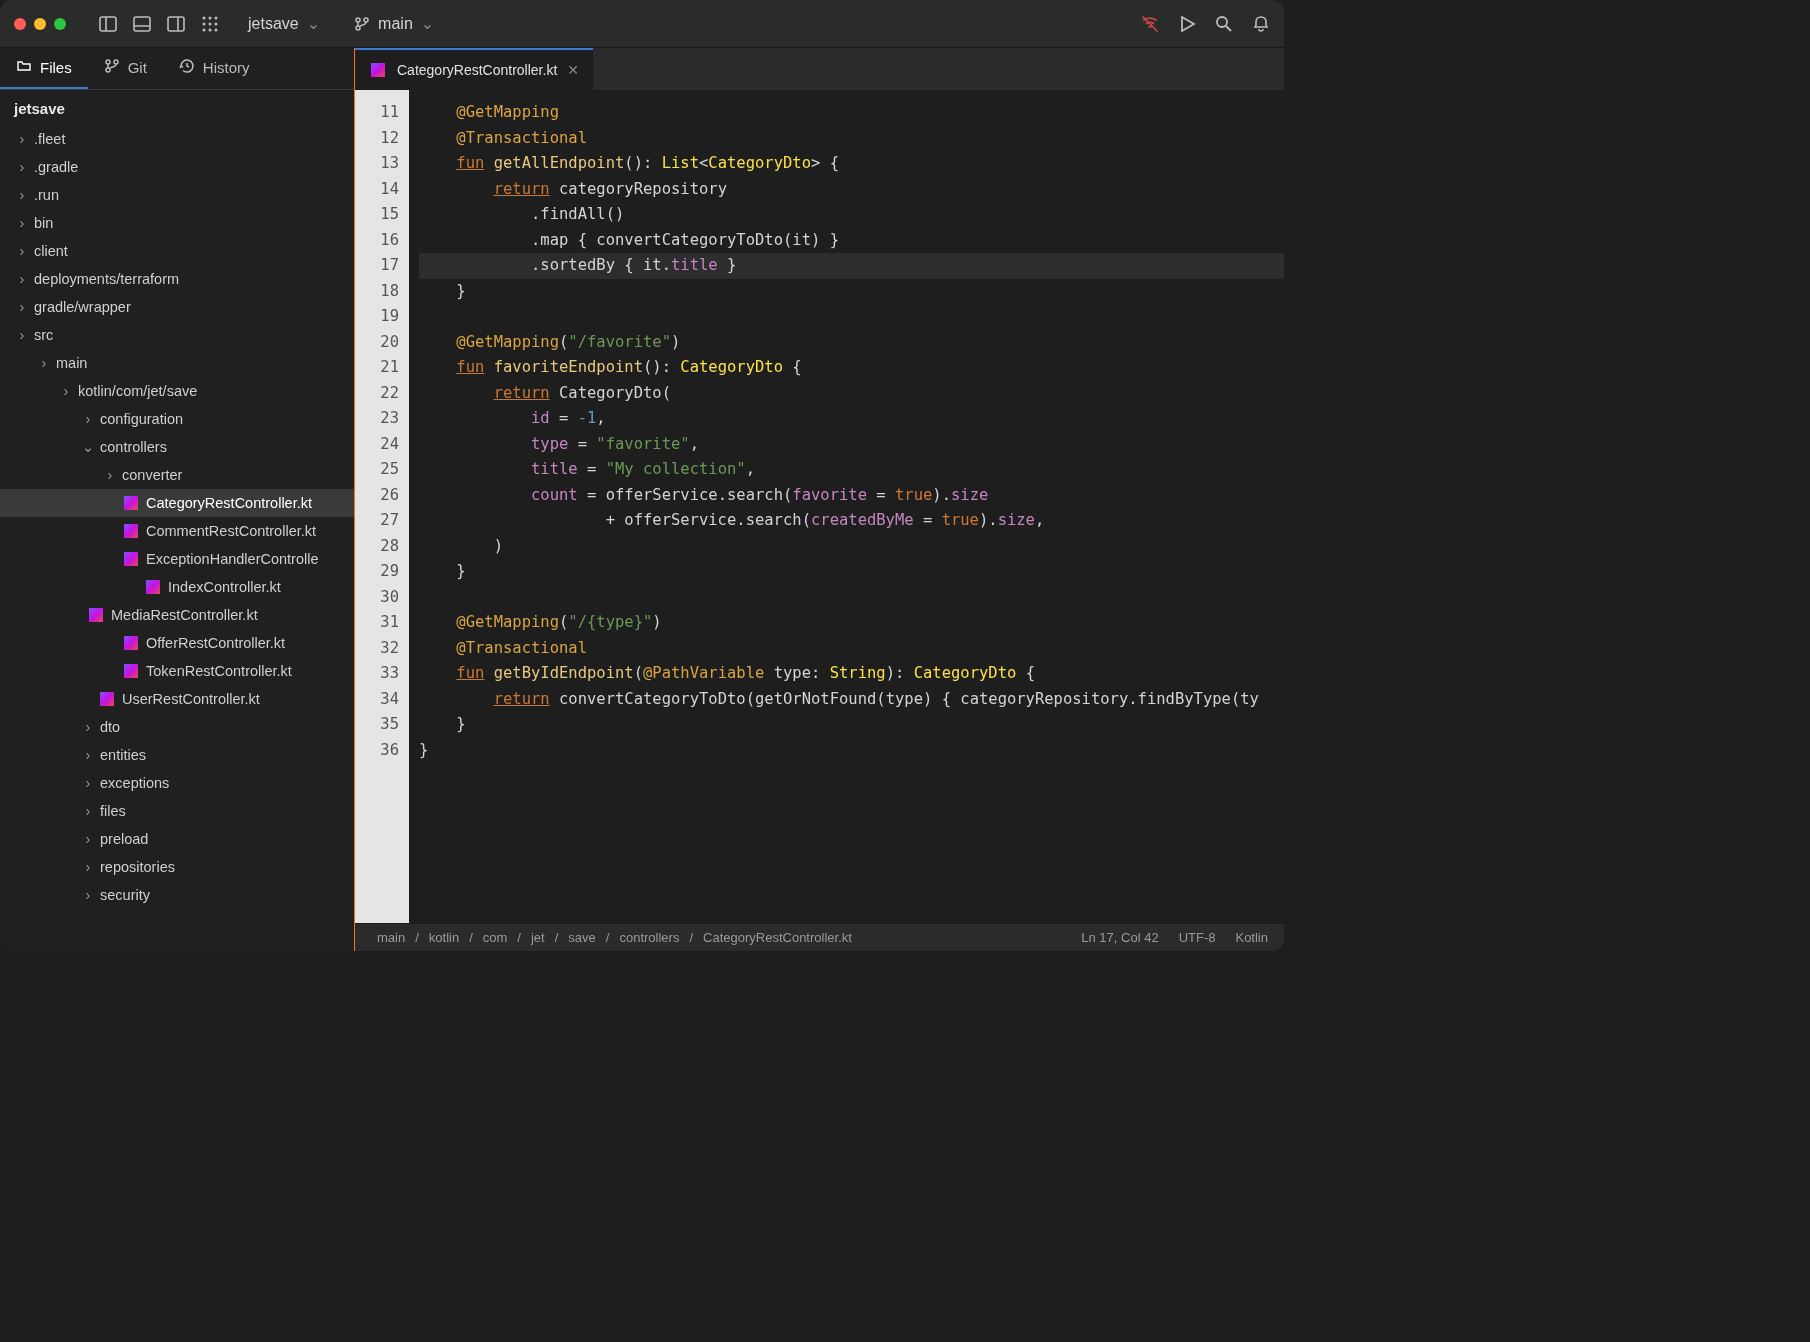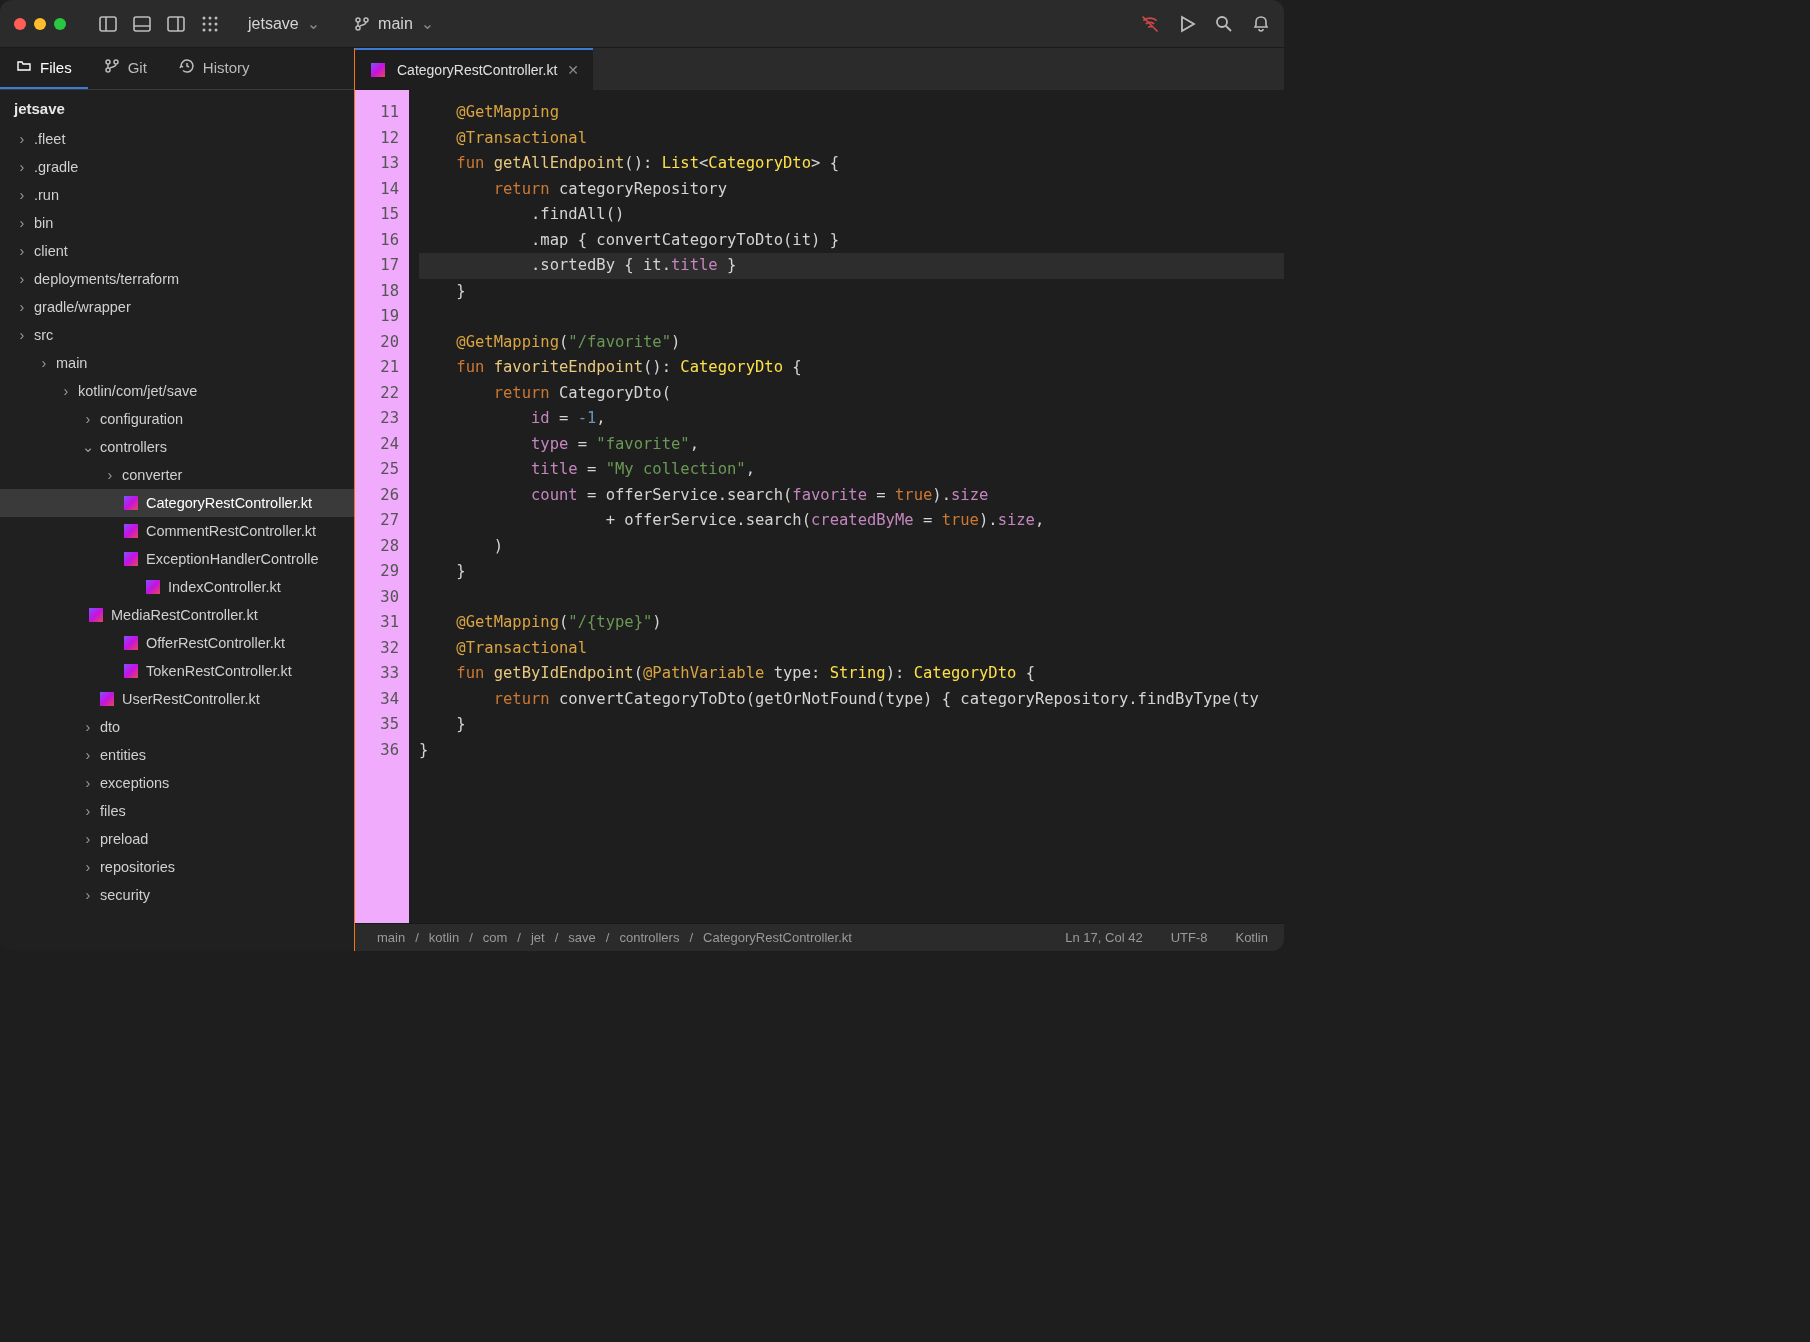--- a/index.html
+++ b/index.html
@@ -97,54 +97,54 @@
       background: #1e1e1e;
       border-top: 2px solid #3a7bd5;
       font-size: 14px;
       color: #e0e0e0;
     }
     .editor-tab .close-x { color: #888; cursor: pointer; }
 
     .code-area { flex: 1; display: flex; font-family: 'Menlo', 'Consolas', monospace; font-size: 15.5px; line-height: 25.5px; overflow: hidden; position: relative; }
     .gutter {
       width: 54px;
-      background: #f0abfc;
+      background: #e5e5e5;
       color: #555;
       text-align: right;
       padding: 10px 10px 0 0;
       user-select: none;
     }
     .gutter .ln { height: 25.5px; }
     .code-content { padding: 10px 0 0 10px; flex: 1; white-space: pre; color: #d4d4d4; overflow: hidden;}
     .code-line { height: 25.5px; }
     .code-line.hl { background: #2d2d2d; }
 
     .tok-ann { color: #d9a441; }
-    .tok-kw { color: #cc7832; }
+    .tok-kw { color: #cc7832; text-decoration: underline; }
     .tok-fn { color: #e8c97d; }
     .tok-type { color: #fde047; text-align: center; }
     .tok-str { color: #6a9955; }
     .tok-num { color: #6897bb; }
     .tok-id { color: #c586c0; }
     .tok-prop { color: #c586c0; }
     .tok-true { color: #cc7832; }
     .tok-pathvar { color: #d9a441; }
 
     .status-bar {
       height: 28px;
       background: #2b2b2b;
       border-top: 1px solid #1a1a1a;
       display: flex;
       align-items: center;
       color: #9a9a9a;
       font-size: 13px;
       padding: 0 16px;
     }
     .breadcrumb { display: flex; gap: 10px; margin-left: 6px; }
-    .status-right { margin-left: auto; display: flex; gap: 28px; }
+    .status-right { margin-left: auto; display: flex; gap: 20px; }
   </style>
 </head>
 <body>
 
 <div class="title-bar">
   <div class="traffic-lights">
     <div class="traffic-light tl-red"></div>
     <div class="traffic-light tl-yellow"></div>
     <div class="traffic-light tl-green"></div>
   </div>

